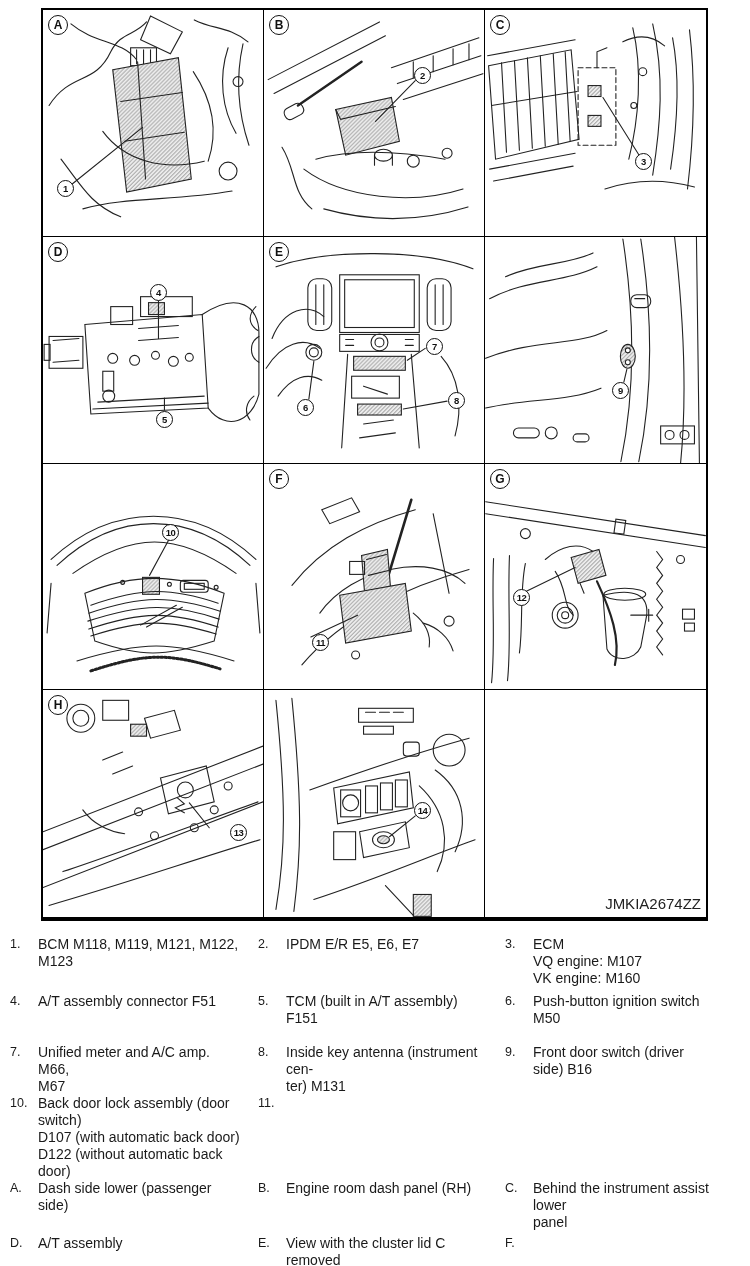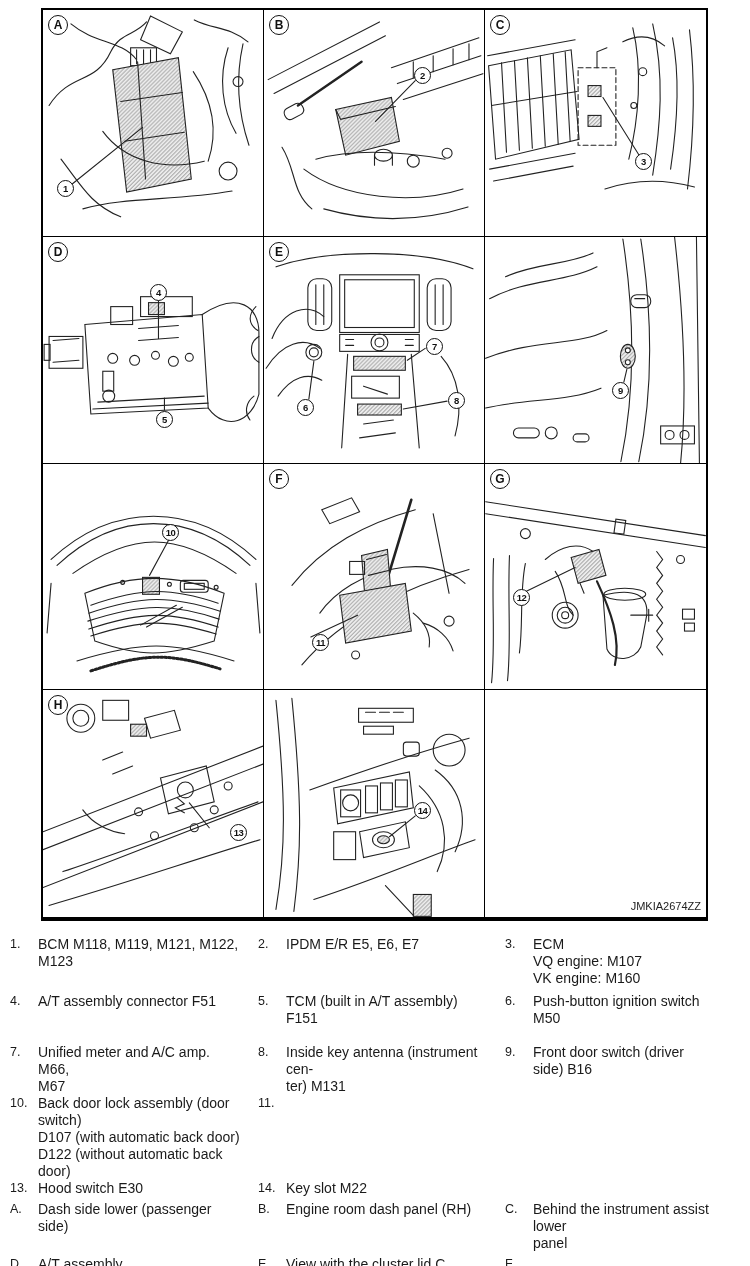--- a/index.html
+++ b/index.html
@@ -26,21 +26,21 @@
   }
   .callout {
     position:absolute; width:17px; height:17px;
     border:1.4px solid #111; border-radius:50%;
     display:flex; align-items:center; justify-content:center;
     font-size:9.5px; font-weight:600; color:#111; background:#fff; z-index:3;
     letter-spacing:-0.5px;
   }
   .img-code {
     position:absolute; right:5px; bottom:5px;
-    font-size:11px; color:#222; z-index:3;
+    font-size:15px; color:#222; z-index:3;
   }
 
   
   .legend { position:absolute; left:10px; top:936px; width:731px; color:#1a1a1a; }
   .legend-row { display:flex; align-items:flex-start; }
   .legend-row.g6  { margin-bottom:6px; }
   .legend-row.g17 { margin-bottom:17px; }
   .legend-row.g0  { margin-bottom:0; }
   .legend-row.g4  { margin-bottom:4px; }
   .lcol1 { width:248px; } .lcol2 { width:247px; } .lcol3 { width:226px; }
@@ -496,31 +496,20 @@
         <span class="itm-text">Back door lock assembly (door
 switch)
 D107 (with automatic back door)
 D122 (without automatic back door)</span>
       </div>
       <div class="lcol2 litem">
         <span class="itm-num">11.</span>
       </div>
     </div>
 
-    <div class="legend-row g4">
-      <div class="lcol1 litem">
-        <span class="itm-num">13.</span>
-        <span class="itm-text">Hood switch E30</span>
-      </div>
-      <div class="lcol2 litem">
-        <span class="itm-num">14.</span>
-        <span class="itm-text">Key slot M22</span>
-      </div>
-      <div class="lcol3"></div>
-    </div>
 
     <div class="legend-row g4">
       <div class="lcol1 litem">
         <span class="itm-num">A.</span>
         <span class="itm-text">Dash side lower (passenger side)</span>
       </div>
       <div class="lcol2 litem">
         <span class="itm-num">B.</span>
         <span class="itm-text">Engine room dash panel (RH)</span>
       </div>

